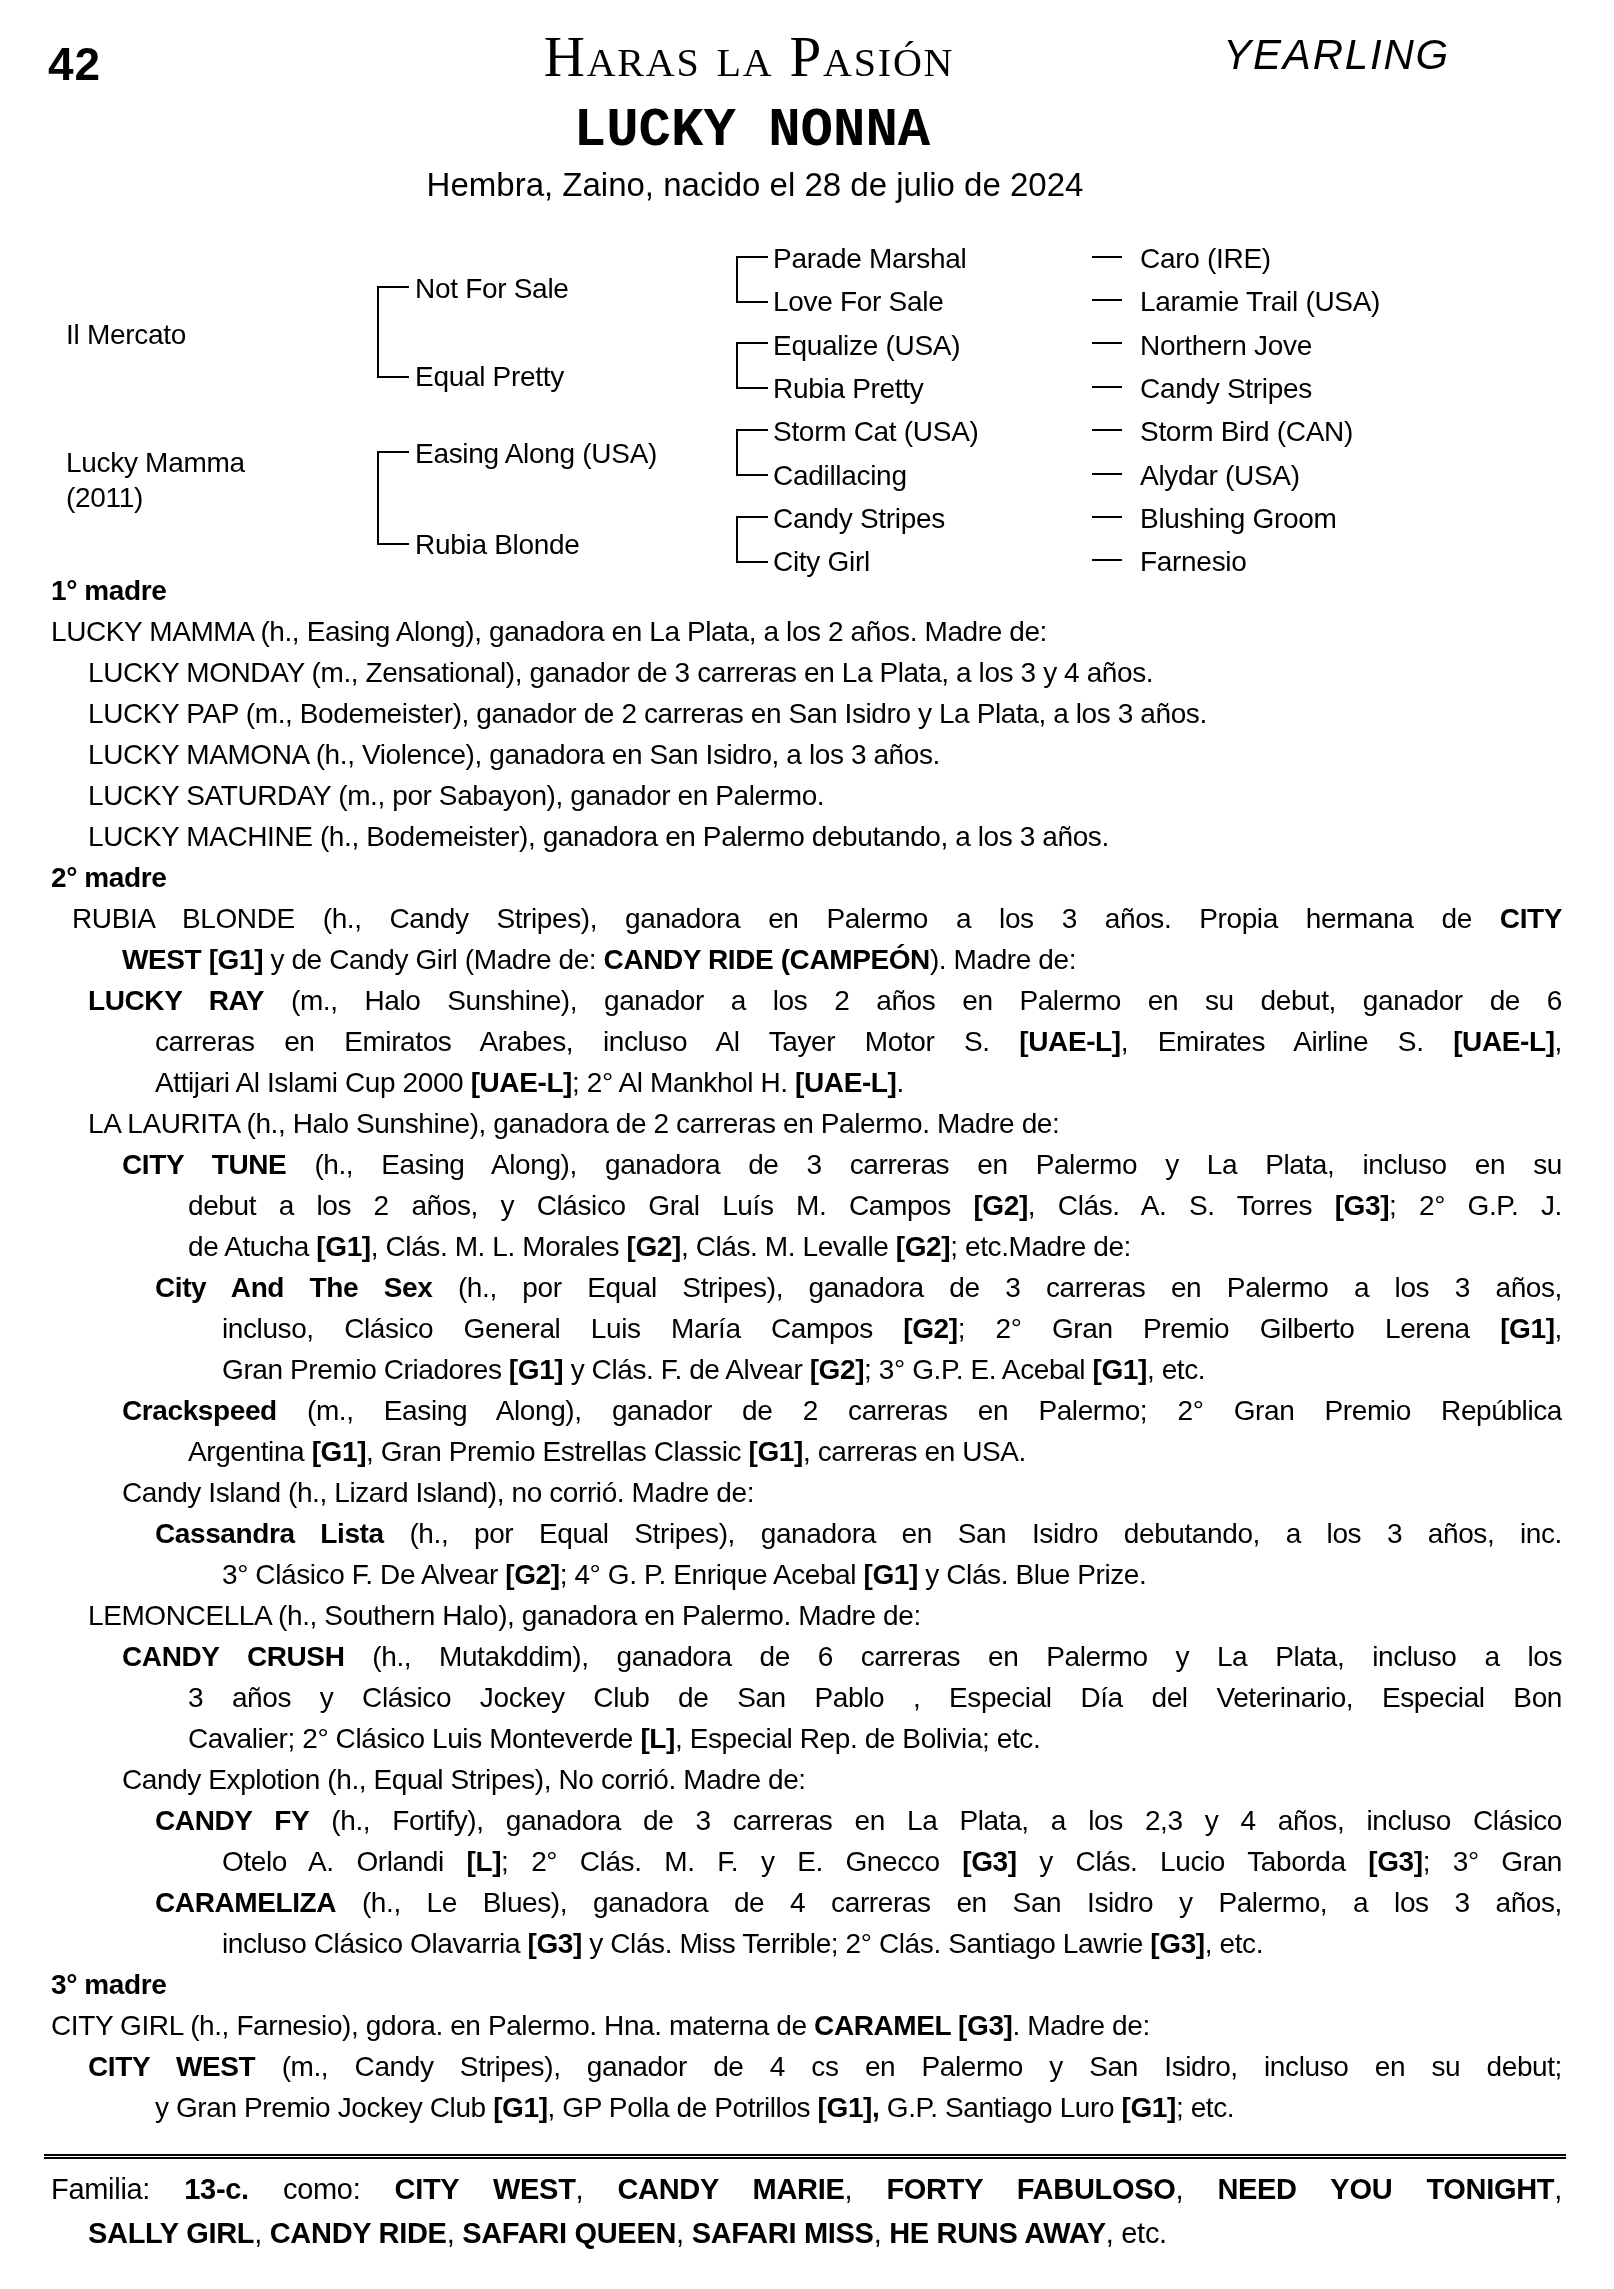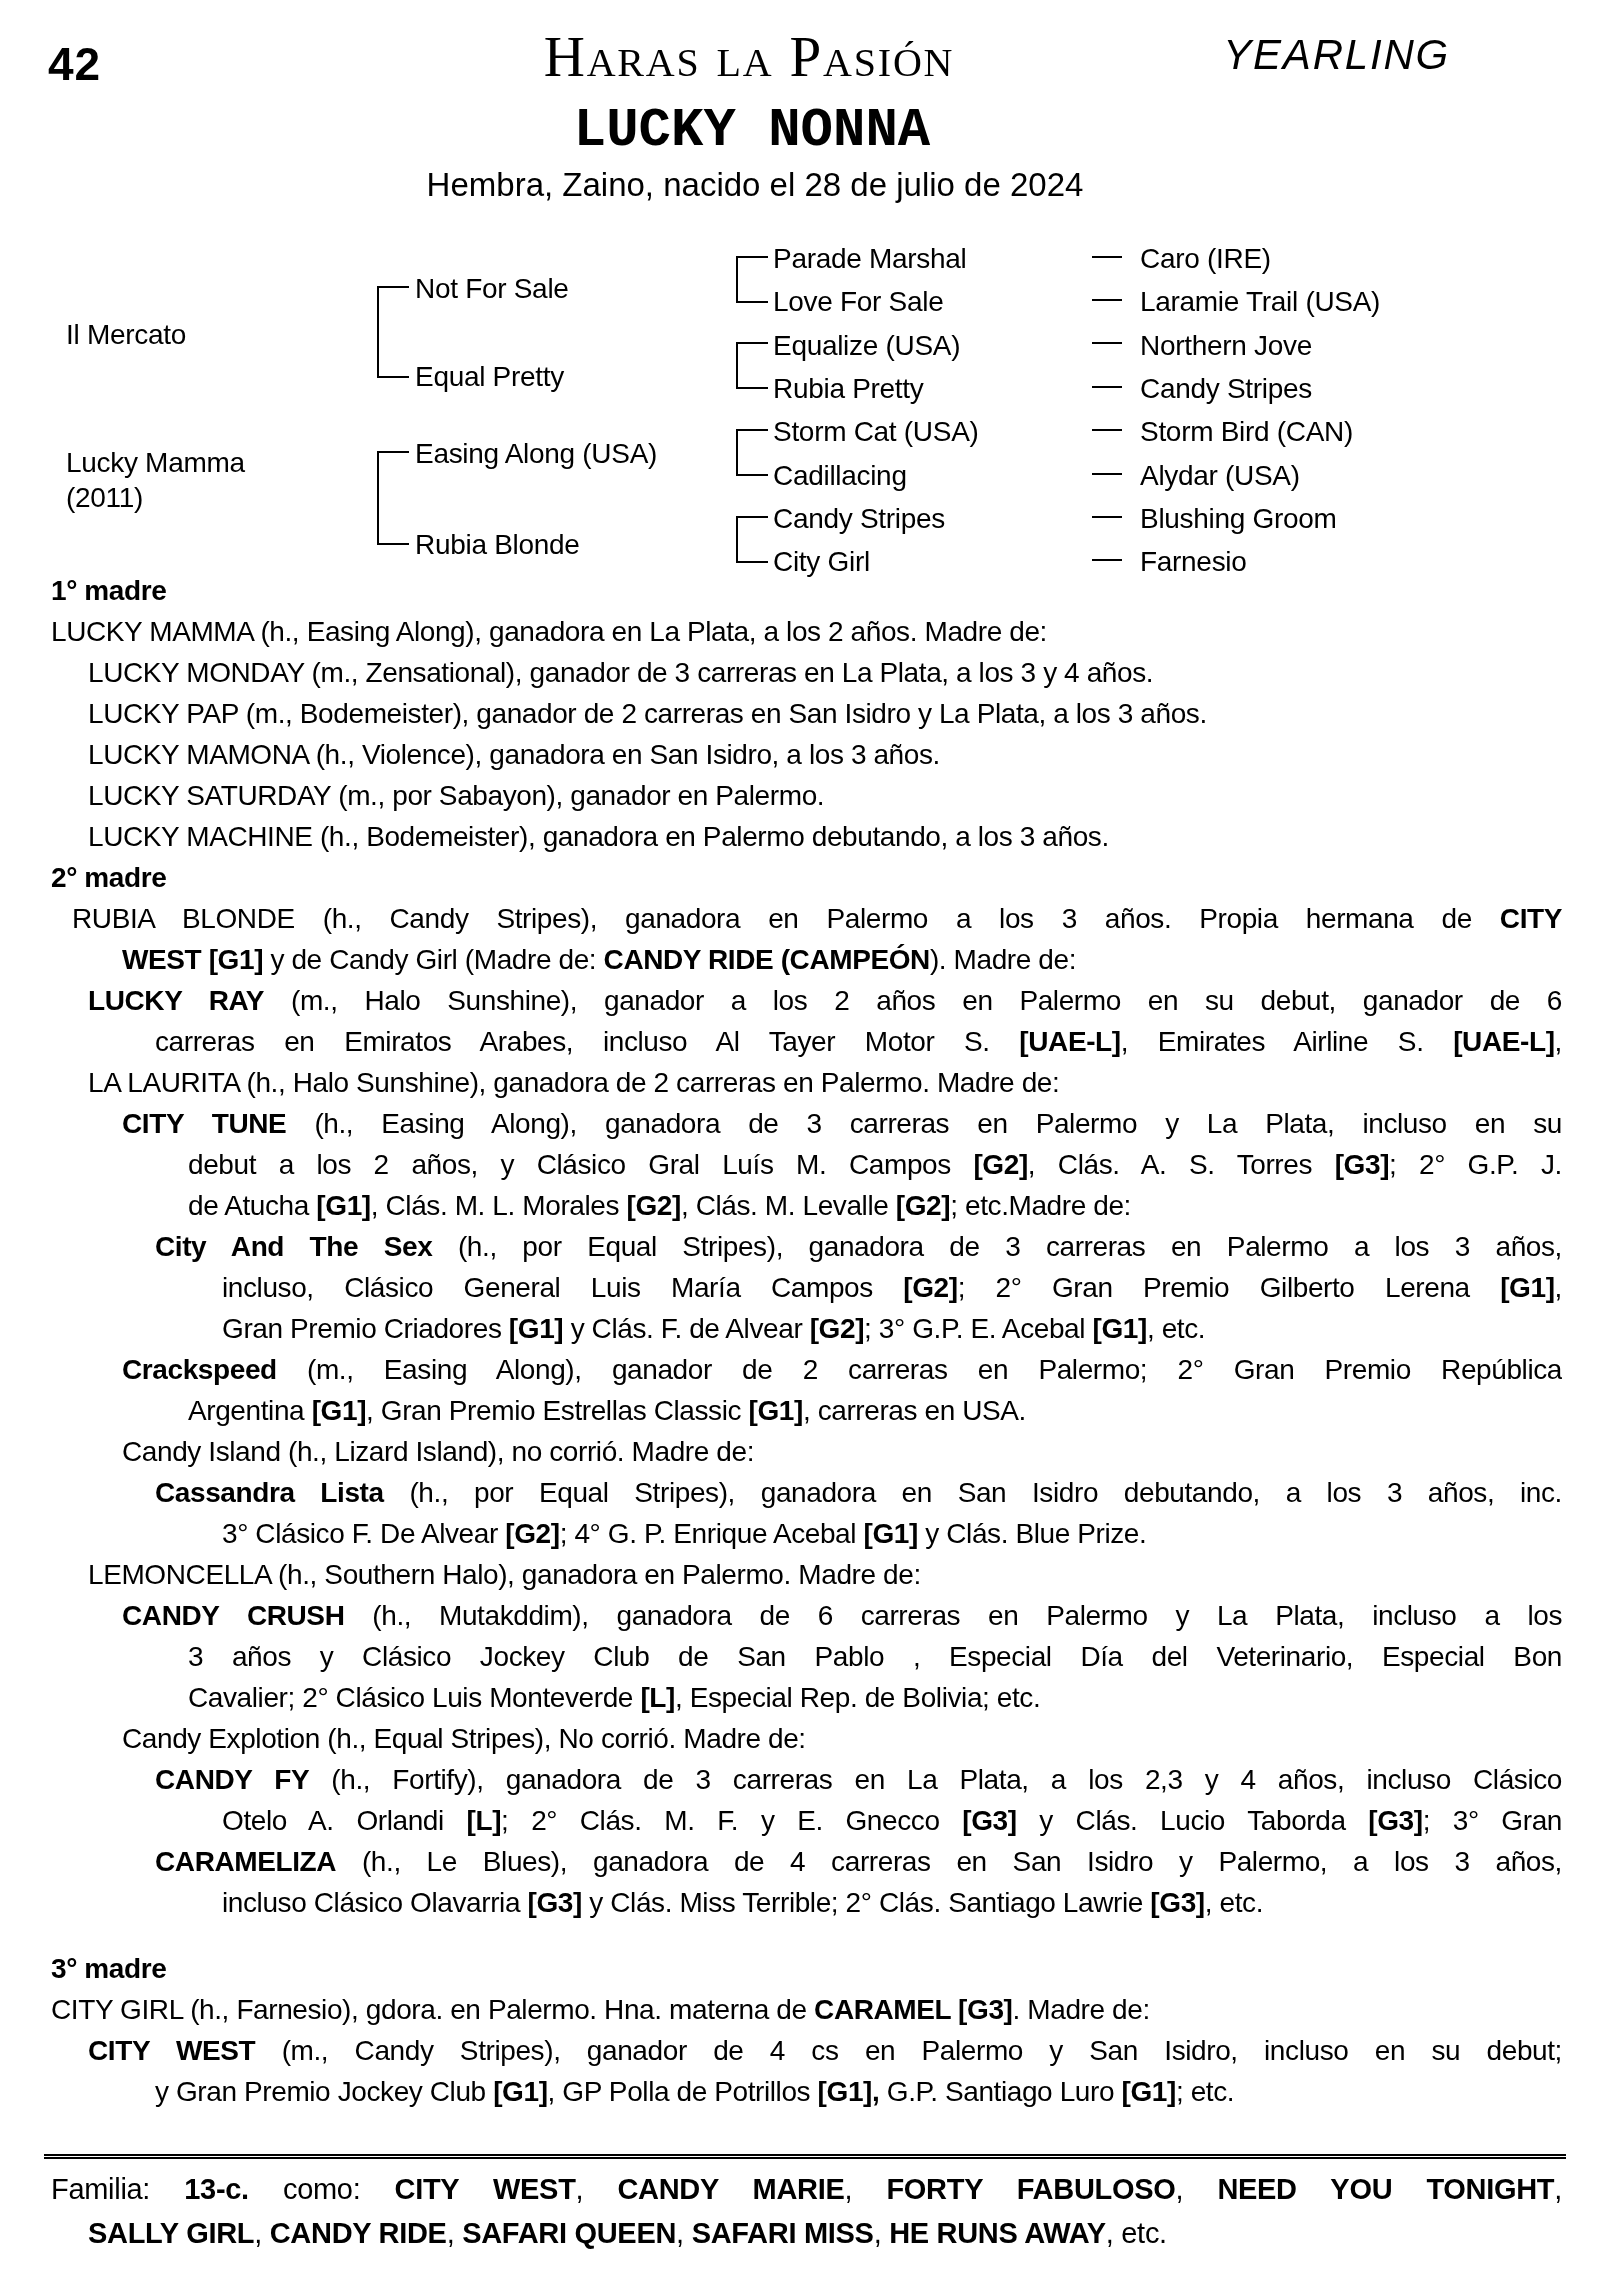--- a/index.html
+++ b/index.html
@@ -93,20 +93,21 @@
       <div class="bline" style="padding-left: 88px;"><span>LUCKY MONDAY (m., Zensational), ganador de 3 carreras en La Plata, a los 3 y 4 años.</span></div>
       <div class="bline" style="padding-left: 88px;"><span>LUCKY PAP (m., Bodemeister), ganador de 2 carreras en San Isidro y La Plata, a los 3 años.</span></div>
       <div class="bline" style="padding-left: 88px;"><span>LUCKY MAMONA (h., Violence), ganadora en San Isidro, a los 3 años.</span></div>
       <div class="bline" style="padding-left: 88px;"><span>LUCKY SATURDAY (m., por Sabayon), ganador en Palermo.</span></div>
       <div class="bline" style="padding-left: 88px;"><span>LUCKY MACHINE (h., Bodemeister), ganadora en Palermo debutando, a los 3 años.</span></div>
       <div class="bline hdr" style="padding-left: 51px;"><span class="b">2° madre</span></div>
       <div class="bline j" style="padding-left: 72px;"><span>RUBIA BLONDE (h., Candy Stripes), ganadora en Palermo a los 3 años. Propia hermana de </span><span class="b">CITY</span></div>
       <div class="bline" style="padding-left: 122px;"><span class="b">WEST [G1]</span><span> y de Candy Girl (Madre de: </span><span class="b">CANDY RIDE (CAMPEÓN</span><span>). Madre de:</span></div>
       <div class="bline j" style="padding-left: 88px;"><span class="b">LUCKY RAY</span><span> (m., Halo Sunshine), ganador a los 2 años en Palermo en su debut, ganador de 6</span></div>
       <div class="bline j" style="padding-left: 155px;"><span>carreras en Emiratos Arabes, incluso Al Tayer Motor S. </span><span class="b">[UAE-L]</span><span>, Emirates Airline S. </span><span class="b">[UAE-L]</span><span>,</span></div>
+      <div class="bline" style="padding-left: 155px;"><span>Attijari Al Islami Cup 2000 </span><span class="b">[UAE-L]</span><span>; 2° Al Mankhol H. </span><span class="b">[UAE-L]</span><span>.</span></div>
       <div class="bline" style="padding-left: 88px;"><span>LA LAURITA (h., Halo Sunshine), ganadora de 2 carreras en Palermo. Madre de:</span></div>
       <div class="bline j" style="padding-left: 122px;"><span class="b">CITY TUNE</span><span> (h., Easing Along), ganadora de 3 carreras en Palermo y La Plata, incluso en su</span></div>
       <div class="bline j" style="padding-left: 188px;"><span>debut a los 2 años, y Clásico Gral Luís M. Campos </span><span class="b">[G2]</span><span>, Clás. A. S. Torres </span><span class="b">[G3]</span><span>; 2° G.P. J.</span></div>
       <div class="bline" style="padding-left: 188px;"><span>de Atucha </span><span class="b">[G1]</span><span>, Clás. M. L. Morales </span><span class="b">[G2]</span><span>, Clás. M. Levalle </span><span class="b">[G2]</span><span>; etc.Madre de:</span></div>
       <div class="bline j" style="padding-left: 155px;"><span class="b">City And The Sex</span><span> (h., por Equal Stripes), ganadora de 3 carreras en Palermo a los 3 años,</span></div>
       <div class="bline j" style="padding-left: 222px;"><span>incluso, Clásico General Luis María Campos </span><span class="b">[G2]</span><span>; 2° Gran Premio Gilberto Lerena </span><span class="b">[G1]</span><span>,</span></div>
       <div class="bline" style="padding-left: 222px;"><span>Gran Premio Criadores </span><span class="b">[G1]</span><span> y Clás. F. de Alvear </span><span class="b">[G2]</span><span>; 3° G.P. E. Acebal </span><span class="b">[G1]</span><span>, etc.</span></div>
       <div class="bline j" style="padding-left: 122px;"><span class="b">Crackspeed</span><span> (m., Easing Along), ganador de 2 carreras en Palermo; 2° Gran Premio República</span></div>
       <div class="bline" style="padding-left: 188px;"><span>Argentina </span><span class="b">[G1]</span><span>, Gran Premio Estrellas Classic </span><span class="b">[G1]</span><span>, carreras en USA.</span></div>
       <div class="bline" style="padding-left: 122px;"><span>Candy Island (h., Lizard Island), no corrió. Madre de:</span></div>
@@ -114,21 +115,21 @@
       <div class="bline" style="padding-left: 222px;"><span>3° Clásico F. De Alvear </span><span class="b">[G2]</span><span>; 4° G. P. Enrique Acebal </span><span class="b">[G1]</span><span> y Clás. Blue Prize.</span></div>
       <div class="bline" style="padding-left: 88px;"><span>LEMONCELLA (h., Southern Halo), ganadora en Palermo. Madre de:</span></div>
       <div class="bline j" style="padding-left: 122px;"><span class="b">CANDY CRUSH</span><span> (h., Mutakddim), ganadora de 6 carreras en Palermo y La Plata, incluso a los</span></div>
       <div class="bline j" style="padding-left: 188px;"><span>3 años y Clásico Jockey Club de San Pablo , Especial Día del Veterinario, Especial Bon</span></div>
       <div class="bline" style="padding-left: 188px;"><span>Cavalier; 2° Clásico Luis Monteverde </span><span class="b">[L]</span><span>, Especial Rep. de Bolivia; etc.</span></div>
       <div class="bline" style="padding-left: 122px;"><span>Candy Explotion (h., Equal Stripes), No corrió. Madre de:</span></div>
       <div class="bline j" style="padding-left: 155px;"><span class="b">CANDY FY</span><span> (h., Fortify), ganadora de 3 carreras en La Plata, a los 2,3 y 4 años, incluso Clásico</span></div>
       <div class="bline j" style="padding-left: 222px;"><span>Otelo A. Orlandi </span><span class="b">[L]</span><span>; 2° Clás. M. F. y E. Gnecco </span><span class="b">[G3]</span><span> y Clás. Lucio Taborda </span><span class="b">[G3]</span><span>; 3° Gran</span></div>
       <div class="bline j" style="padding-left: 155px;"><span class="b">CARAMELIZA</span><span> (h., Le Blues), ganadora de 4 carreras en San Isidro y Palermo, a los 3 años,</span></div>
       <div class="bline" style="padding-left: 222px;"><span>incluso Clásico Olavarria </span><span class="b">[G3]</span><span> y Clás. Miss Terrible; 2° Clás. Santiago Lawrie </span><span class="b">[G3]</span><span>, etc.</span></div>
-      <div class="bline hdr" style="padding-left: 51px; margin-top: 25px;"><span class="b">3° madre</span></div>
+      <div class="bline hdr" style="padding-left: 51px;"><span class="b">3° madre</span></div>
       <div class="bline" style="padding-left: 51px;"><span>CITY GIRL (h., Farnesio), gdora. en Palermo. Hna. materna de </span><span class="b">CARAMEL [G3]</span><span>. Madre de:</span></div>
       <div class="bline j" style="padding-left: 88px;"><span class="b">CITY WEST</span><span> (m., Candy Stripes), ganador de 4 cs en Palermo y San Isidro, incluso en su debut;</span></div>
       <div class="bline" style="padding-left: 155px;"><span>y Gran Premio Jockey Club </span><span class="b">[G1]</span><span>, GP Polla de Potrillos </span><span class="b">[G1],</span><span> G.P. Santiago Luro </span><span class="b">[G1]</span><span>; etc.</span></div>
     </div>
 
   <div class="family-divider"></div>
   <div id="family">
       <div class="bline j" style="padding-left: 51px;"><span>Familia: </span><span class="b">13-c.</span><span> como: </span><span class="b">CITY WEST</span><span>, </span><span class="b">CANDY MARIE</span><span>, </span><span class="b">FORTY FABULOSO</span><span>, </span><span class="b">NEED YOU TONIGHT</span><span>,</span></div>
       <div class="bline" style="padding-left: 88px;"><span class="b">SALLY GIRL</span><span>, </span><span class="b">CANDY RIDE</span><span>, </span><span class="b">SAFARI QUEEN</span><span>, </span><span class="b">SAFARI MISS</span><span>, </span><span class="b">HE RUNS AWAY</span><span>, etc.</span></div>
     </div>

